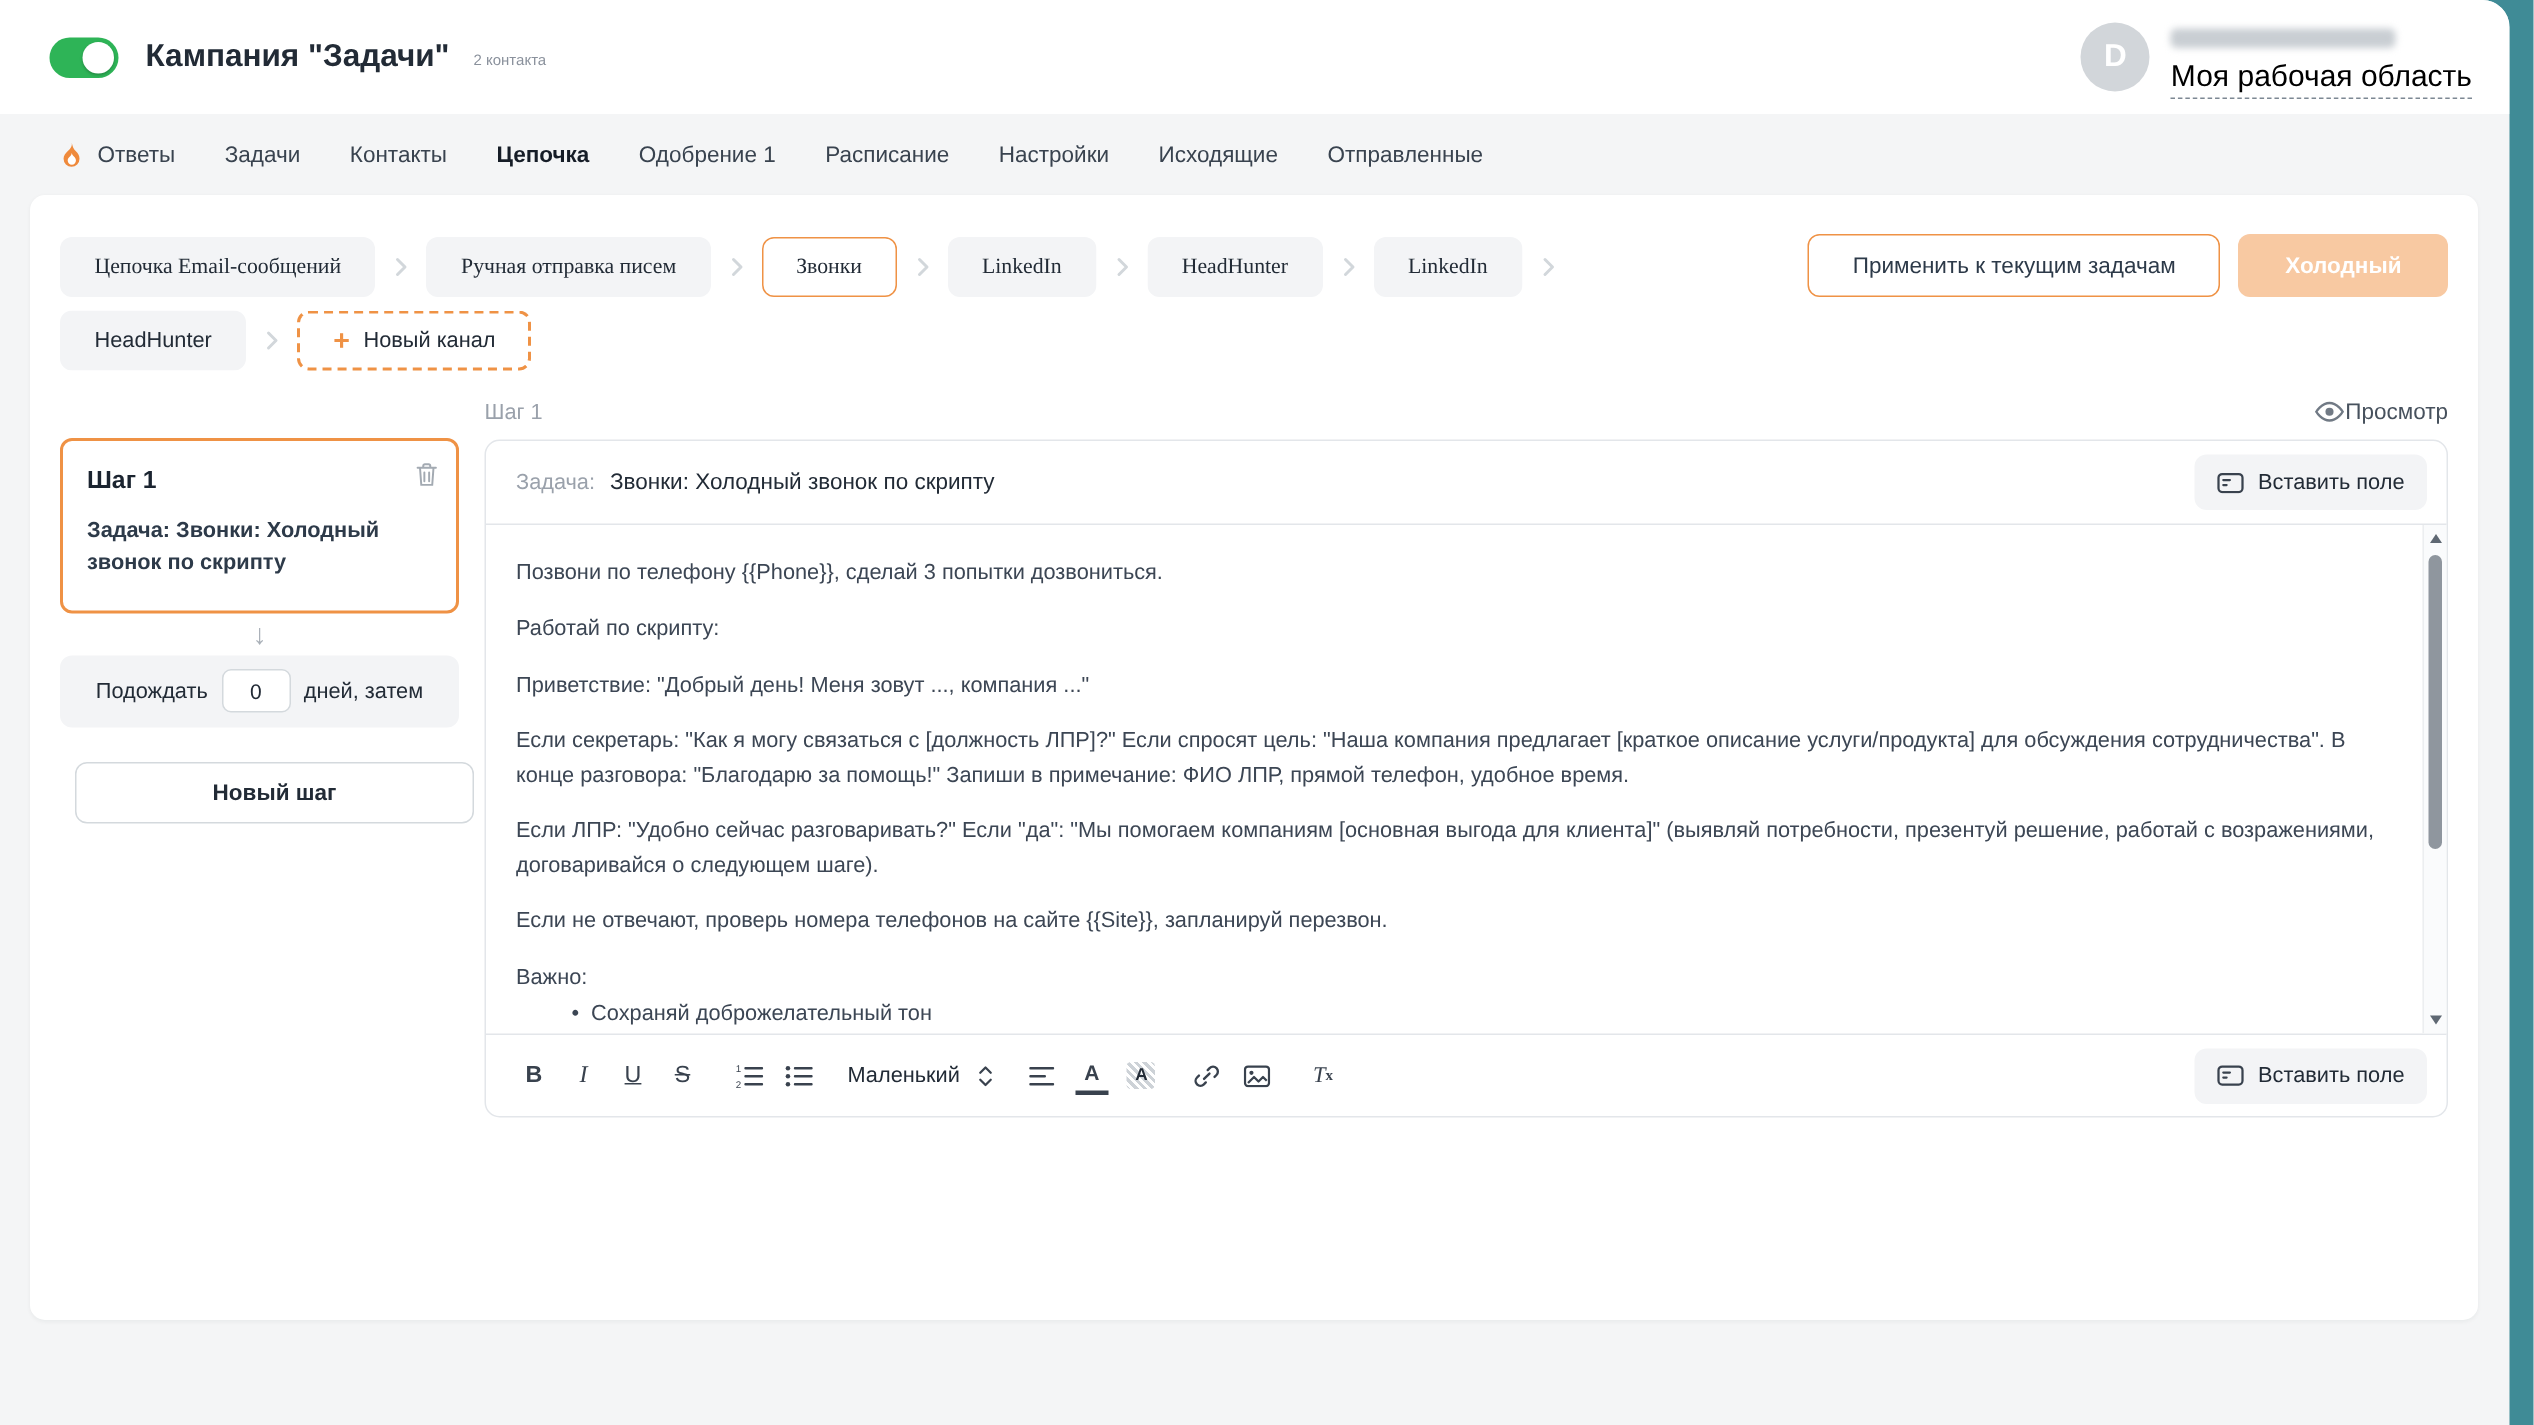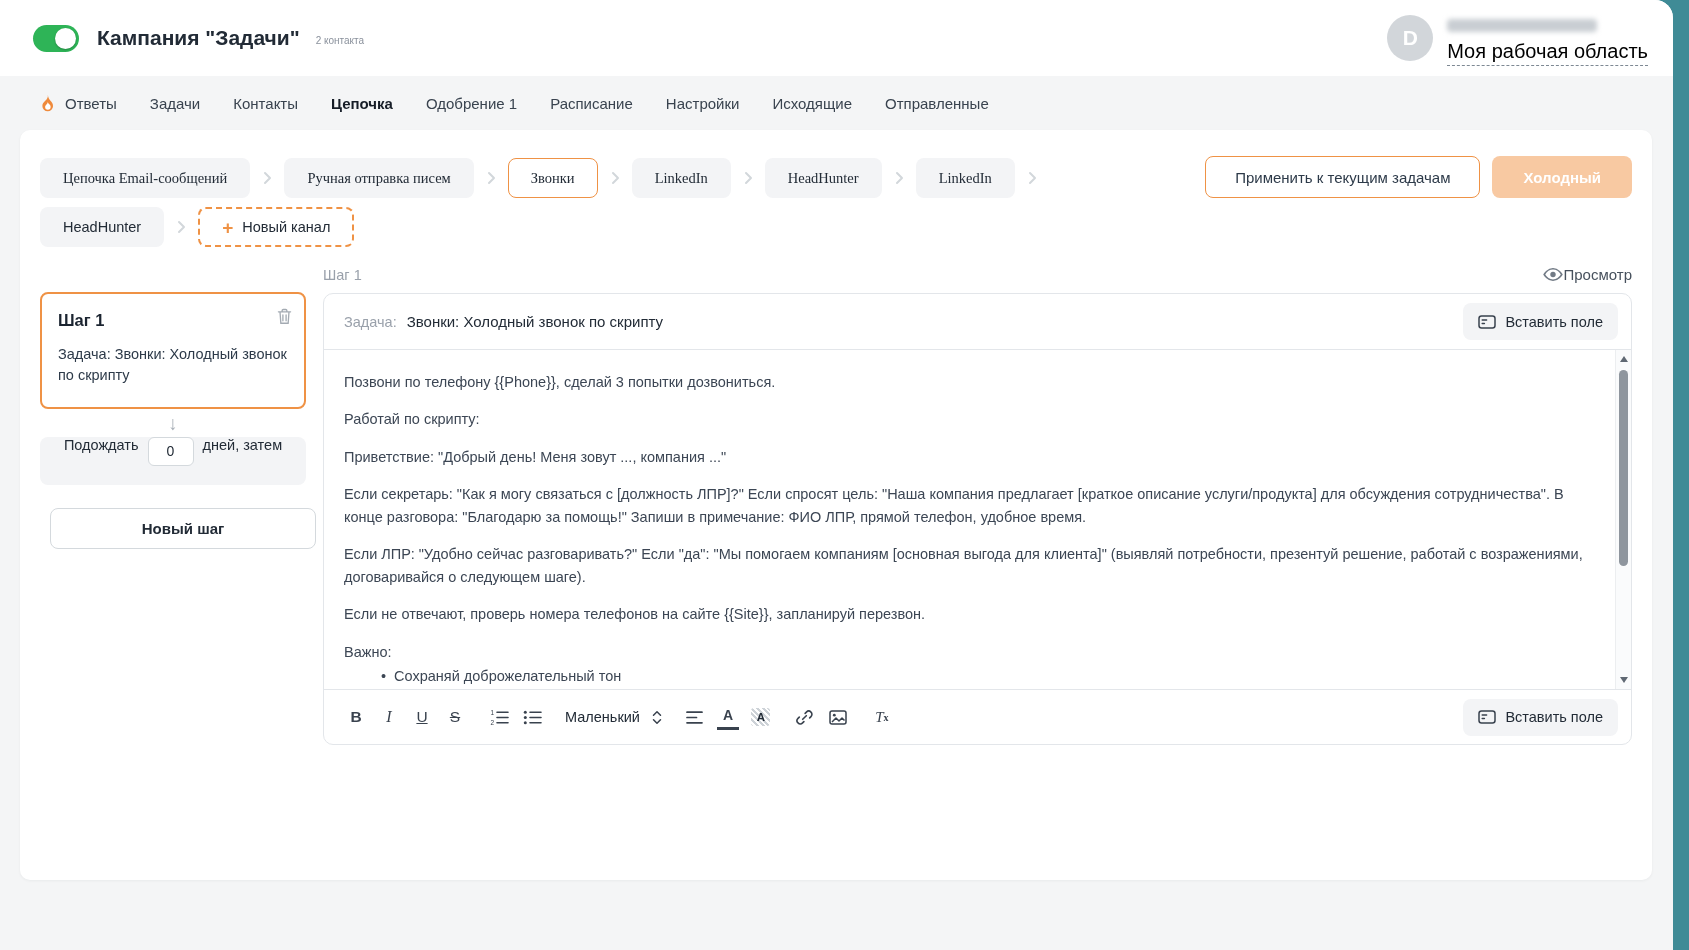--- a/index.html
+++ b/index.html
@@ -46,23 +46,23 @@
   .btn-apply { height:42px; padding:0 29px; background:#fff; border:1px solid #ef9245; border-radius:8px;
                font-size:15px; color:#2d3a49; cursor:pointer; font-family:inherit; }
   .btn-save { height:42px; padding:0 31px; background:#f8c9a2; border:none; border-radius:8px;
               font-size:15px; font-weight:bold; color:#fff; cursor:pointer; font-family:inherit; }
 
   
   .left-col { position:absolute; left:20px; top:162px; width:266px; }
   .step-card { position:relative; background:#fff; border:2px solid #ef9245; border-radius:8px; padding:17px 16px 20px 16px; cursor:pointer; }
   .step-card-title { font-size:16.5px; font-weight:bold; color:#1b2430; margin-bottom:14px; }
   .trash-btn { position:absolute; right:12px; top:14px; cursor:pointer; }
-  .step-card-desc { font-size:14.5px; color:#2d3a49; line-height:1.48; }
+  .step-card-desc { font-size:14.5px; color:#2d3a49; line-height:1.48;font-weight:bold; }
   .flow-arrow { text-align:center; color:#a9b0b8; font-size:19px; line-height:1; padding:5px 0 4px; }
-  .wait-panel { background:#f3f4f6; border-radius:8px; height:48px; display:flex; align-items:flex-start; justify-content:center;
+  .wait-panel { background:#f3f4f6; border-radius:8px; height:48px; display:flex; align-items:center; justify-content:center;
                 gap:9px; font-size:14.5px; color:#222b36; }
   .wait-input { width:46px; height:29px; background:#fff; border:1px solid #d4d9dd; border-radius:6px; text-align:center;
                 font-size:14px; color:#222b36; font-family:inherit; }
   .new-step-btn { margin-top:23px; width:100%; height:41px; background:#fff; border:1px solid #d4d9dd; border-radius:8px;
                   font-size:15px; font-weight:bold; color:#222b36; cursor:pointer; font-family:inherit;margin-left:10px; }
 
   
   .editor-col { position:absolute; left:303px; top:136px; right:20px; }
   .editor-meta { display:flex; justify-content:space-between; align-items:center; margin-bottom:10px; }
   .step-label { font-size:14.5px; color:#9aa1ab; }

